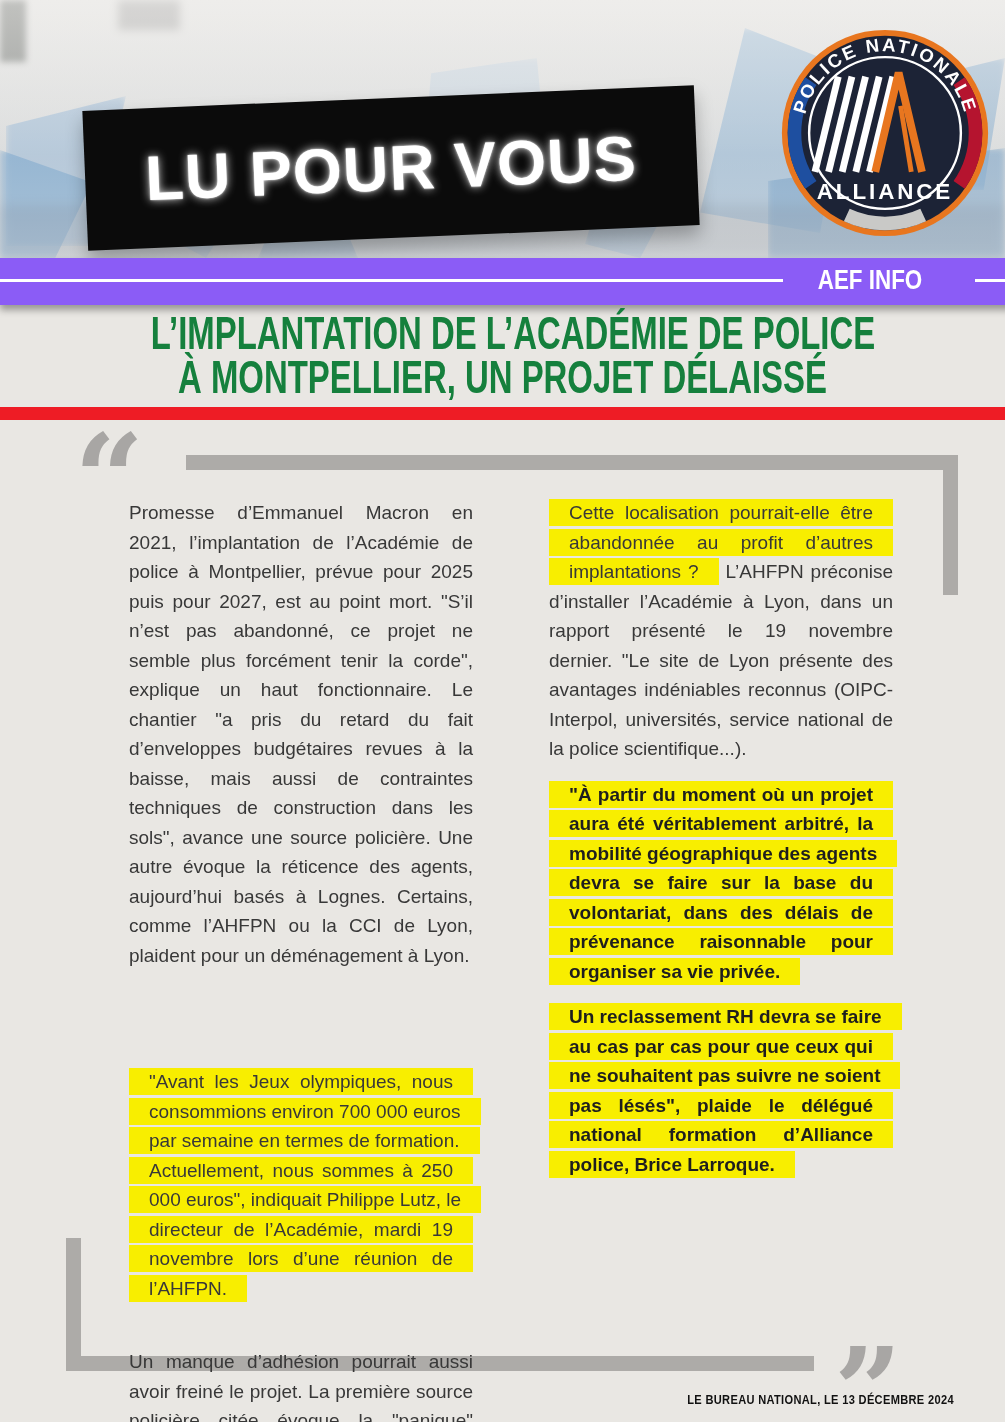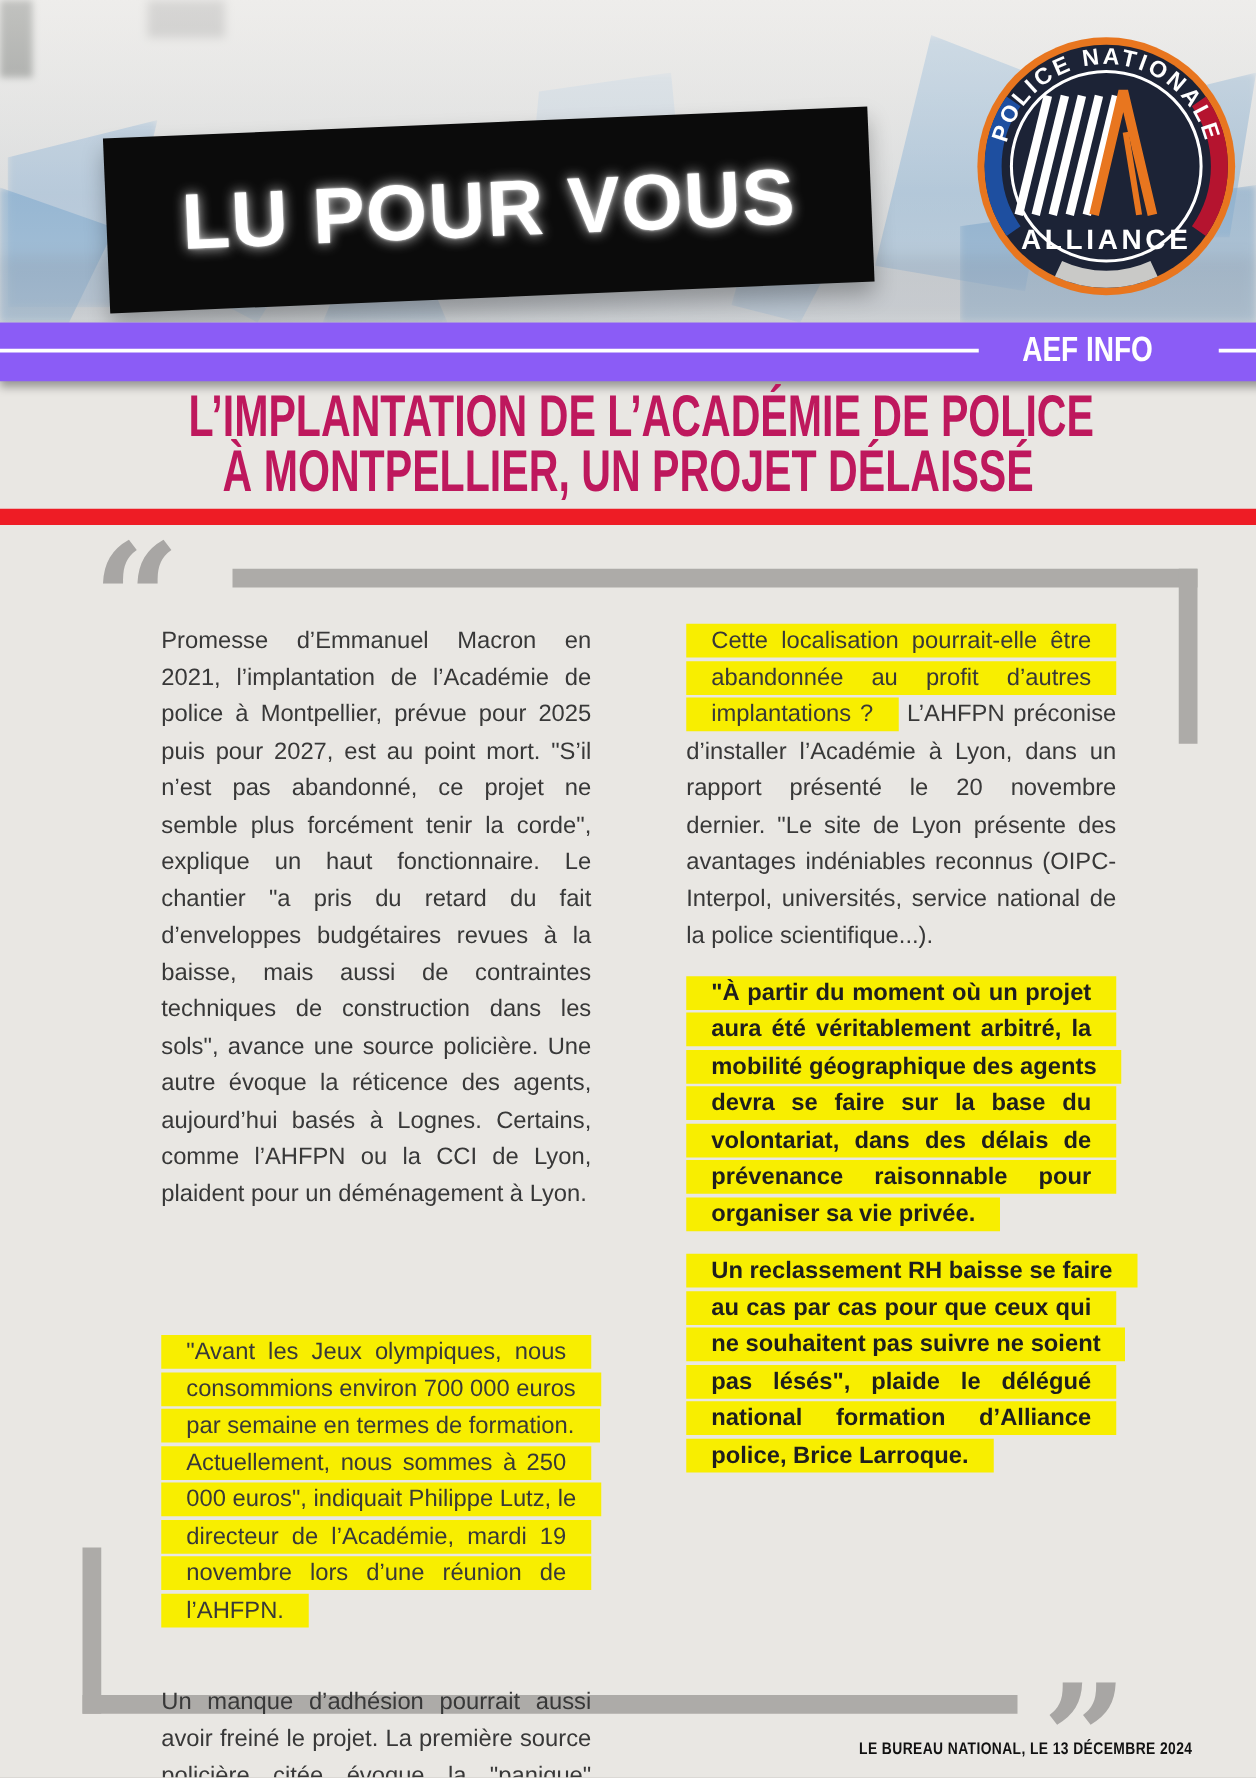--- a/index.html
+++ b/index.html
@@ -40,21 +40,21 @@
   
   .aef-bar{position:absolute;left:0;top:258px;width:1005px;height:47px;background:#8b5cf6;
     box-shadow:0 5px 7px rgba(0,0,0,.35);padding-left:34px;}
   .aef-line{position:absolute;top:21px;height:3px;background:#fff;}
   .aef-line-left{left:0;width:783px;}
   .aef-line-right{left:975px;width:30px;}
   .aef-label{position:absolute;left:790px;top:6px;width:160px;text-align:center;color:#fff;
     font-weight:bold;font-size:28px;transform:scaleX(.8);transform-origin:center;white-space:nowrap;}
 
   
-  .headline{position:absolute;left:0;top:311px;width:1005px;text-align:center;color:#be185d;}
+  .headline{position:absolute;left:0;top:311px;width:1005px;text-align:center;color:#15803d;}
   .headline span{display:block;font-weight:bold;font-size:47px;line-height:44px;
     transform:scaleX(.70);transform-origin:center;white-space:nowrap;}
   .red-rule{position:absolute;left:0;top:407px;width:1005px;height:13px;background:#ee1c25;}
 
   
   .quote{position:absolute;font-family:"DejaVu Serif",serif;font-weight:bold;color:#a8a6a4;line-height:1;}
   .quote-open{left:74px;top:418px;font-size:122px;}
   .quote-close{left:834px;top:1332px;font-size:118px;}
   .bar{position:absolute;background:#adaba8;}
   .bracket-top-h{left:186px;top:455px;width:772px;height:15px;}
@@ -151,22 +151,22 @@
   <div class="bar bracket-bot-h"></div>
   <span class="quote quote-close">”</span>
 
   <div class="col col-left">
     <p><span>Promesse d’Emmanuel Macron en 2021, l’implantation de l’Académie de police à Montpellier, prévue pour 2025 puis pour 2027, est au point mort. "S’il n’est pas abandonné, ce projet ne semble plus forcément tenir la corde", explique un haut fonctionnaire. Le chantier "a pris du retard du fait d’enveloppes budgétaires revues à la baisse, mais aussi de contraintes techniques de construction dans les sols", avance une source policière. Une autre évoque la réticence des agents, aujourd’hui basés à Lognes. Certains, comme l’AHFPN ou la CCI de Lyon, plaident pour un déménagement à Lyon.</span></p>
     <p class="gap-lg"><span class="hl">"Avant les Jeux olympiques, nous consommions environ 700 000 euros par semaine en termes de formation. Actuellement, nous sommes à 250 000 euros", indiquait Philippe Lutz, le directeur de l’Académie, mardi 19 novembre lors d’une réunion de l’AHFPN.</span></p>
     <p class="gap-md"><span>Un manque d’adhésion pourrait aussi avoir freiné le projet. La première source policière citée évoque la "panique" provoquée chez les agents de l’Académie de police à Lognes (Seine-et-Marne) après l’annonce du projet de déménagement : "Décentraliser les services de police, c’est toujours compliqué. Les gens ont une vie établie en région parisienne."</span></p>
   </div>
 
   <div class="col col-right">
-    <p><span class="hl">Cette localisation pourrait-elle être abandonnée au profit d’autres implantations ?</span><span> L’AHFPN préconise d’installer l’Académie à Lyon, dans un rapport présenté le 20 novembre dernier. "Le site de Lyon présente des avantages indéniables reconnus (OIPC-Interpol, universités, service national de la police scientifique...).</span></p>
+    <p><span class="hl">Cette localisation pourrait-elle être abandonnée au profit d’autres implantations ?</span><span> L’AHFPN préconise d’installer l’Académie à Lyon, dans un rapport présenté le 19 novembre dernier. "Le site de Lyon présente des avantages indéniables reconnus (OIPC-Interpol, universités, service national de la police scientifique...).</span></p>
     <p><span class="hl hl-bold">"À partir du moment où un projet aura été véritablement arbitré, la mobilité géographique des agents devra se faire sur la base du volontariat, dans des délais de prévenance raisonnable pour organiser sa vie privée.</span></p>
-    <p><span class="hl hl-bold">Un reclassement RH baisse se faire au cas par cas pour que ceux qui ne souhaitent pas suivre ne soient pas lésés", plaide le délégué national formation d’Alliance police, Brice Larroque.</span></p>
+    <p><span class="hl hl-bold">Un reclassement RH devra se faire au cas par cas pour que ceux qui ne souhaitent pas suivre ne soient pas lésés", plaide le délégué national formation d’Alliance police, Brice Larroque.</span></p>
   </div>
 
   <div class="footer">
     <span>LE BUREAU NATIONAL, LE 13 DÉCEMBRE 2024</span>
   </div>
 
 </div>
 
 </body></html>

